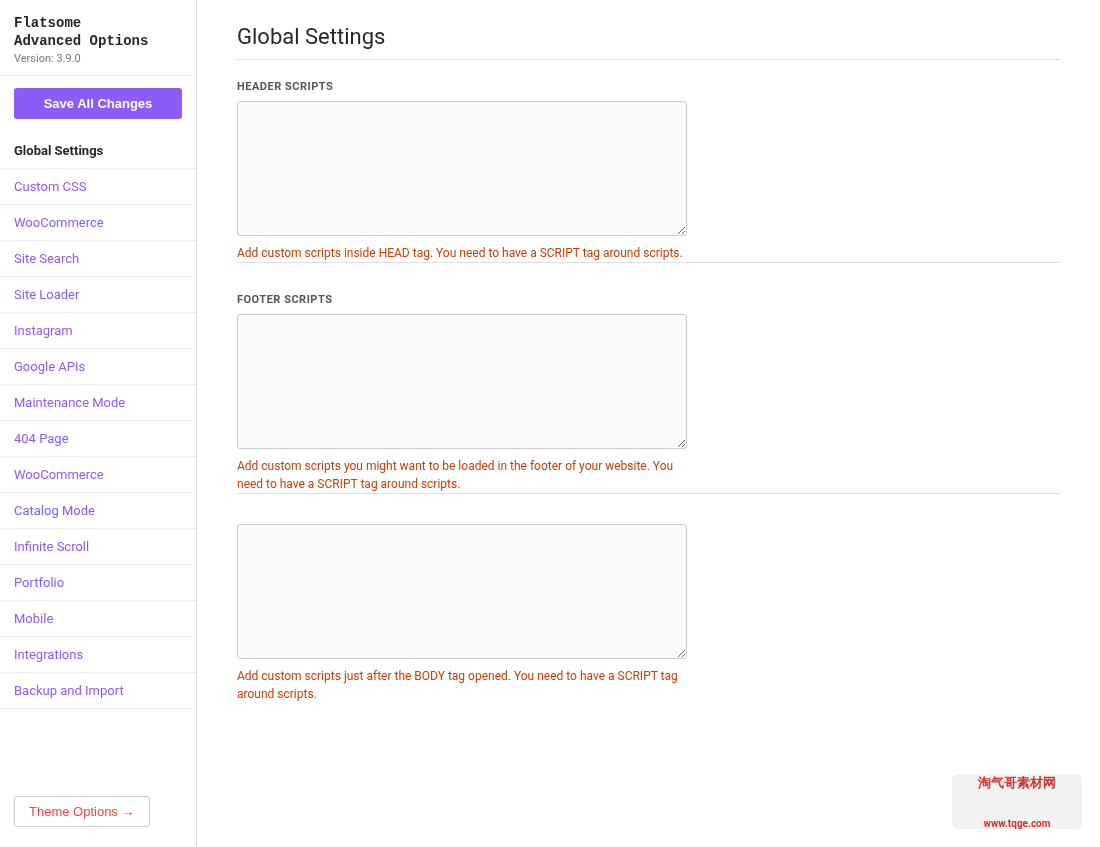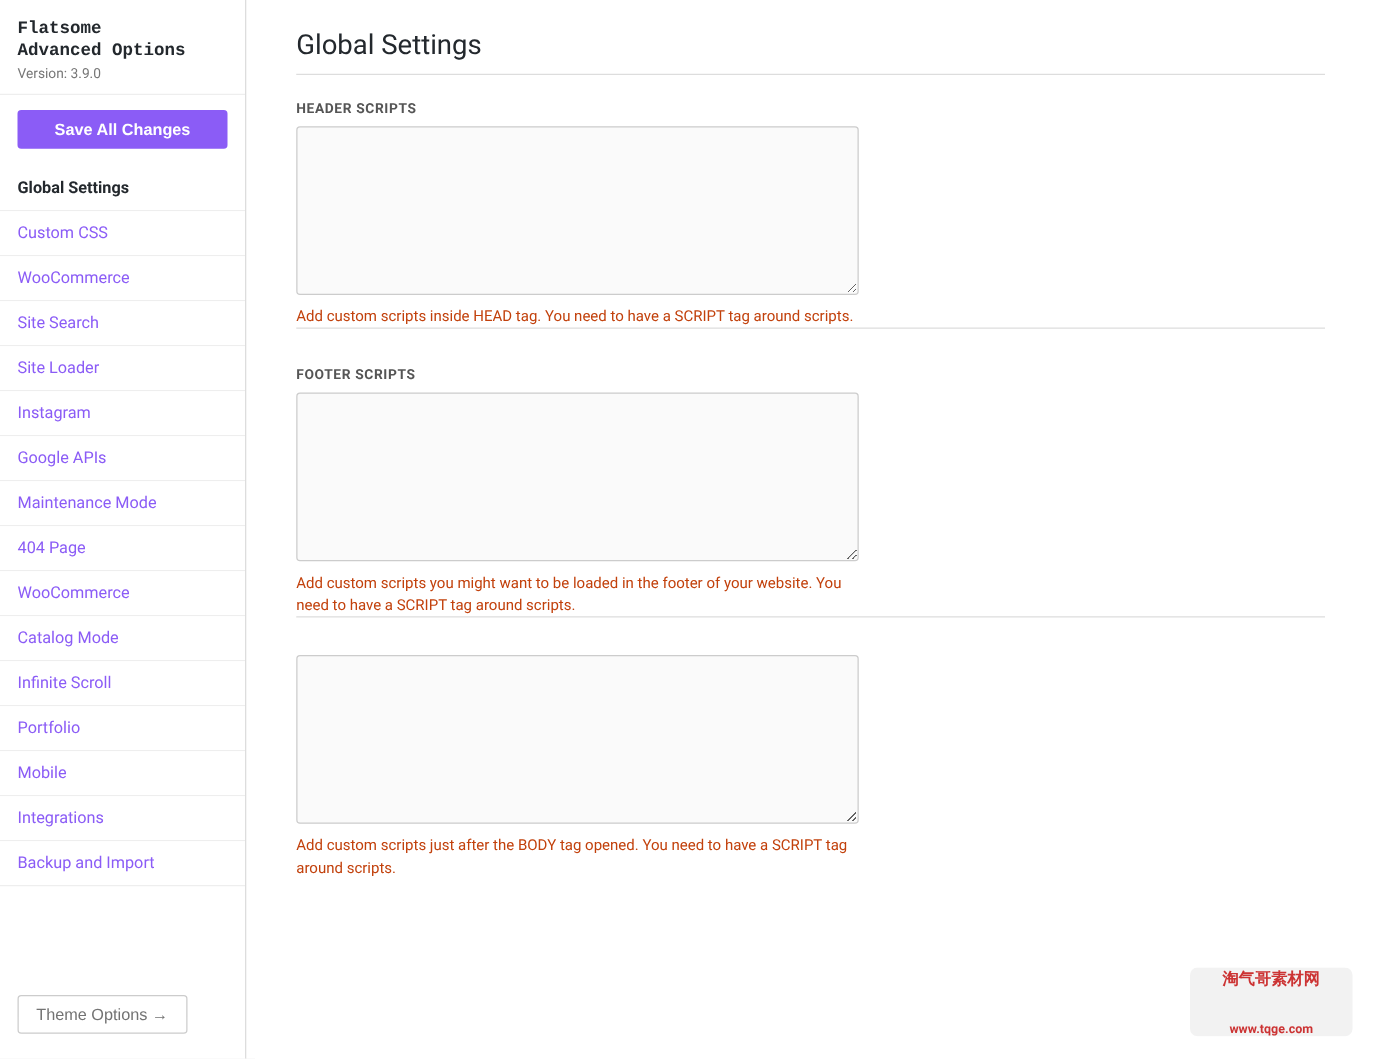--- a/index.html
+++ b/index.html
@@ -63,21 +63,21 @@
 
     #theme-options-btn {
       position: absolute;
       bottom: 20px;
       left: 14px;
       background: #fff;
       border: 1px solid #ccc;
       padding: 7px 14px;
       cursor: pointer;
       font-size: 13px;
-      color: #737373;
+      color: #ef4444;
       border-radius: 3px;
       text-align: center;
     }
 
     
     #main {
       flex: 1;
       background: #fff;
       padding: 24px 40px 40px 40px;
       overflow-y: auto;

